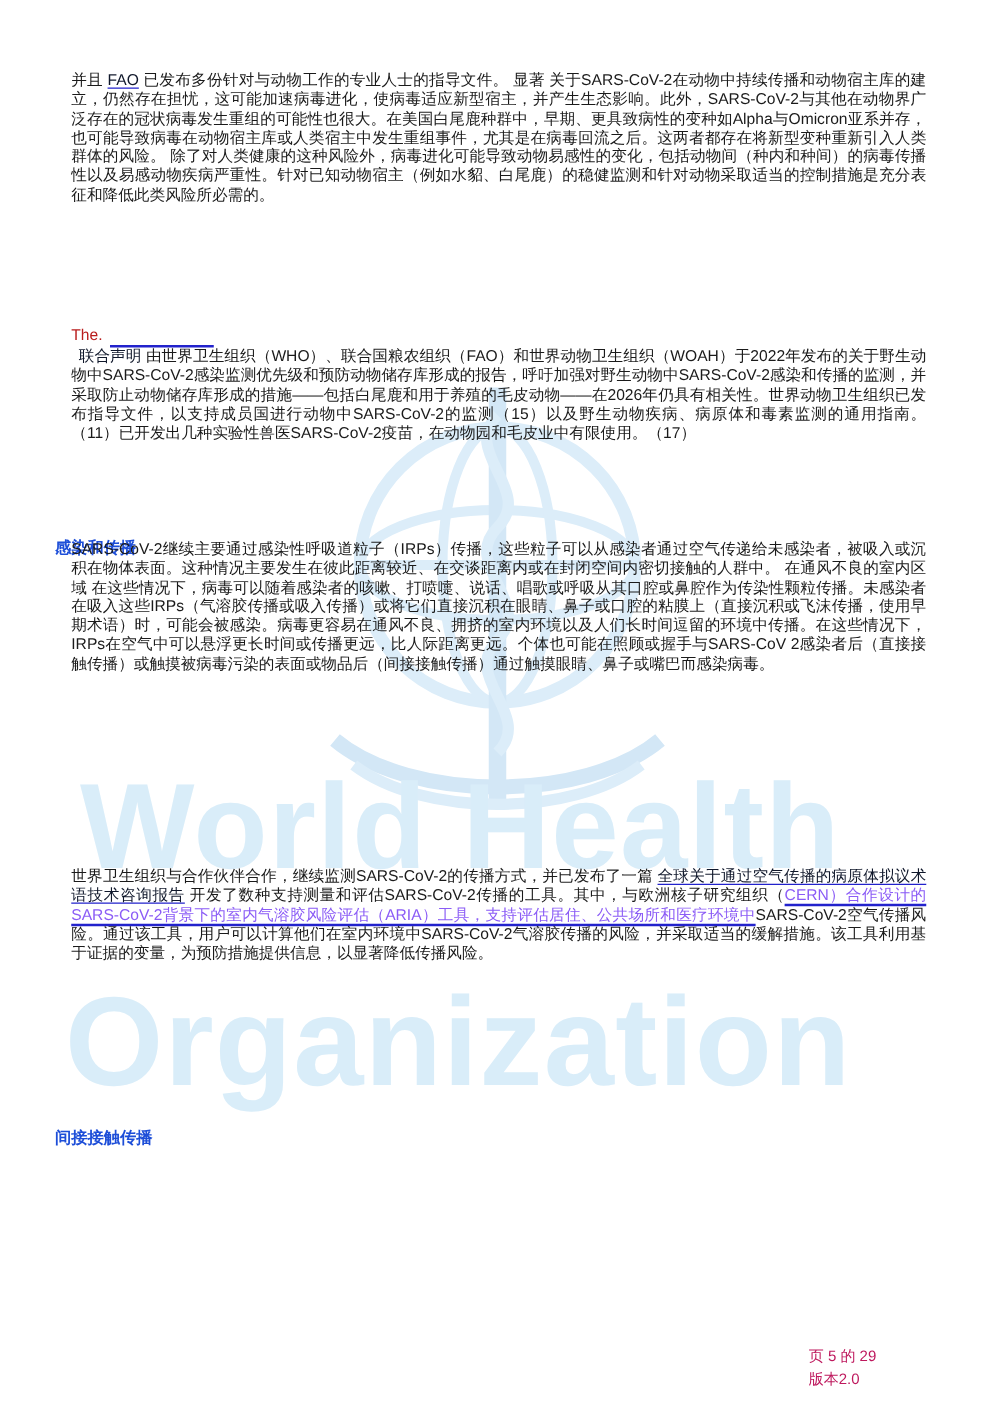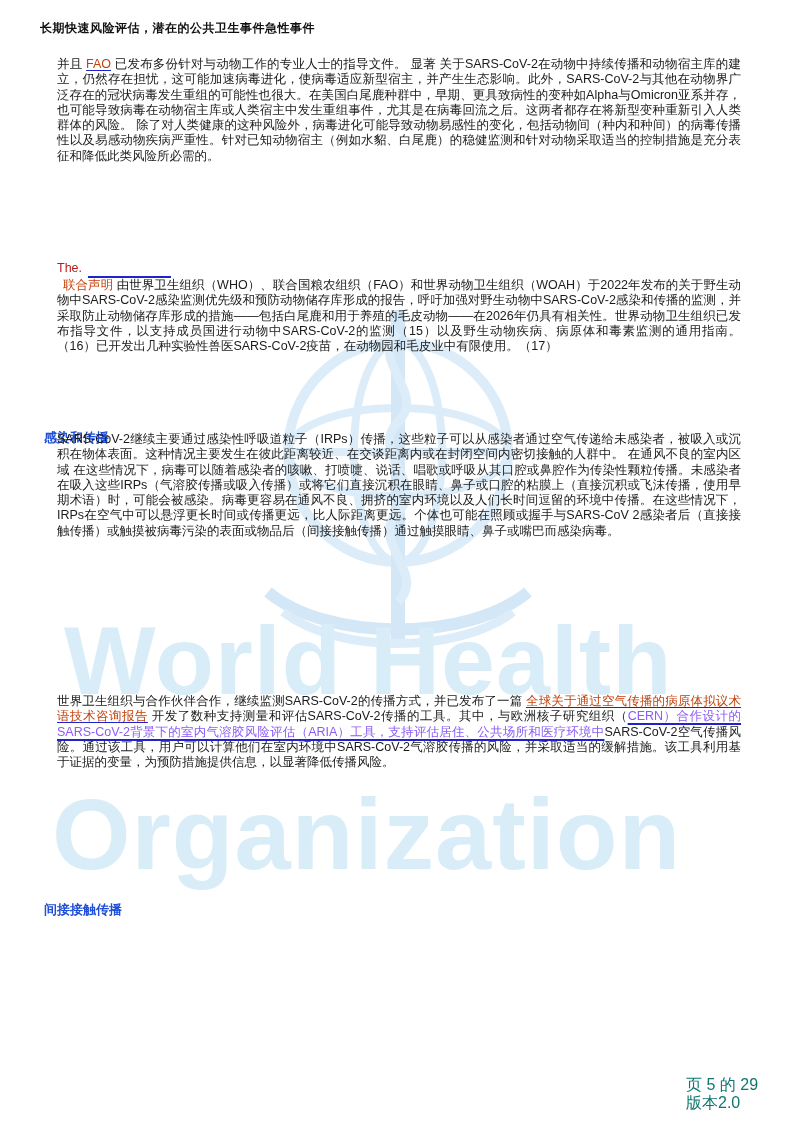--- a/index.html
+++ b/index.html
@@ -52,37 +52,37 @@
     font-size: 13px; font-weight: bold;
     color: #1d4ed8;
   }
   .head-transmission { top: 429px; }
   .par-transmission  { top: 432px; }
   .par-tools         { top: 694px; }
   .head-clinical     { top: 901px; }
   .par-clinical      { top: 928px; }
 
   a.link {
-    color: #c2410c;
+    color: #0f172a;
     text-decoration: underline;
     text-decoration-color: #2222cc;
     text-underline-offset: 2px;
     cursor: pointer;
   }
   a.link-plain { text-decoration: none; margin-top: 34px; }
   .link-black-underlined {
     color: #8b5cf6;
     text-decoration: underline;
     text-decoration-color: #2222cc;
     text-decoration-thickness: 1.5px;
     text-underline-offset: 2.5px;
     cursor: pointer;
   }
 
-  .footer-block { position: absolute; left: 686px; top: 1076px; font-size: 16px; color: #0f766e; line-height: 18px; }
+  .footer-block { position: absolute; left: 647px; top: 1076px; font-size: 12px; color: #be185d; line-height: 18px; }
 </style>
 </head>
 <body>
 
 <div class="page">
 
   <div class="wm-layer">
     <svg class="wm-emblem" width="340" height="380" viewBox="0 0 340 380" fill="none">
       <circle cx="170" cy="160" r="110" stroke="#dcedf9" stroke-width="10"></circle>
       <ellipse cx="170" cy="160" rx="110" ry="44" stroke="#dcedf9" stroke-width="8"></ellipse>
@@ -92,28 +92,27 @@
       <path d="M170 40 C 140 70, 200 100, 170 130 C 140 160, 200 190, 170 220 C 140 250, 200 280, 170 310" stroke="#dcedf9" stroke-width="9" fill="none"></path>
       <path d="M40 300 C 100 350, 240 350, 300 300" stroke="#d3e7f6" stroke-width="12" fill="none"></path>
       <path d="M55 320 C 110 362, 230 362, 285 320" stroke="#dcedf9" stroke-width="9" fill="none"></path>
     </svg>
     <div class="wm-text wm-line2">Organization</div>
     <div class="wm-text wm-line1">World Health</div>
   </div>
 
   <div class="content">
 
-    <div class="doc-header">长期快速风险评估，潜在的公共卫生事件急性事件</div>
 
     <p class="body-par par-animals"><span>并且 </span><a class="link">FAO</a><span> 已发布多份针对与动物工作的专业人士的指导文件。 显著 关于SARS-CoV-2在动物中持续传播和动物宿主库的建立，仍然存在担忧，这可能加速病毒进化，使病毒适应新型宿主，并产生生态影响。此外，SARS-CoV-2与其他在动物界广泛存在的冠状病毒发生重组的可能性也很大。在美国白尾鹿种群中，早期、更具致病性的变种如Alpha与Omicron亚系并存，也可能导致病毒在动物宿主库或人类宿主中发生重组事件，尤其是在病毒回流之后。这两者都存在将新型变种重新引入人类群体的风险。 除了对人类健康的这种风险外，病毒进化可能导致动物易感性的变化，包括动物间（种内和种间）的病毒传播性以及易感动物疾病严重性。针对已知动物宿主（例如水貂、白尾鹿）的稳健监测和针对动物采取适当的控制措施是充分表征和降低此类风险所必需的。</span></p>
 
     <div class="the-line">The.</div>
     <div class="the-underline"></div>
 
-    <p class="body-par par-joint"><a class="link link-plain">联合声明</a><span> 由世界卫生组织（WHO）、联合国粮农组织（FAO）和世界动物卫生组织（WOAH）于2022年发布的关于野生动物中SARS-CoV-2感染监测优先级和预防动物储存库形成的报告，呼吁加强对野生动物中SARS-CoV-2感染和传播的监测，并采取防止动物储存库形成的措施——包括白尾鹿和用于养殖的毛皮动物——在2026年仍具有相关性。世界动物卫生组织已发布指导文件，以支持成员国进行动物中SARS-CoV-2的监测（15）以及野生动物疾病、病原体和毒素监测的通用指南。（16）已开发出几种实验性兽医SARS-CoV-2疫苗，在动物园和毛皮业中有限使用。（17）</span></p>
+    <p class="body-par par-joint"><a class="link link-plain">联合声明</a><span> 由世界卫生组织（WHO）、联合国粮农组织（FAO）和世界动物卫生组织（WOAH）于2022年发布的关于野生动物中SARS-CoV-2感染监测优先级和预防动物储存库形成的报告，呼吁加强对野生动物中SARS-CoV-2感染和传播的监测，并采取防止动物储存库形成的措施——包括白尾鹿和用于养殖的毛皮动物——在2026年仍具有相关性。世界动物卫生组织已发布指导文件，以支持成员国进行动物中SARS-CoV-2的监测（15）以及野生动物疾病、病原体和毒素监测的通用指南。（11）已开发出几种实验性兽医SARS-CoV-2疫苗，在动物园和毛皮业中有限使用。（17）</span></p>
 
     <h2 class="sec-heading head-transmission">感染和传播</h2>
 
     <p class="body-par par-transmission">SARS-CoV-2继续主要通过感染性呼吸道粒子（IRPs）传播，这些粒子可以从感染者通过空气传递给未感染者，被吸入或沉积在物体表面。这种情况主要发生在彼此距离较近、在交谈距离内或在封闭空间内密切接触的人群中。 在通风不良的室内区域 在这些情况下，病毒可以随着感染者的咳嗽、打喷嚏、说话、唱歌或呼吸从其口腔或鼻腔作为传染性颗粒传播。未感染者在吸入这些IRPs（气溶胶传播或吸入传播）或将它们直接沉积在眼睛、鼻子或口腔的粘膜上（直接沉积或飞沫传播，使用早期术语）时，可能会被感染。病毒更容易在通风不良、拥挤的室内环境以及人们长时间逗留的环境中传播。在这些情况下，IRPs在空气中可以悬浮更长时间或传播更远，比人际距离更远。个体也可能在照顾或握手与SARS-CoV 2感染者后（直接接触传播）或触摸被病毒污染的表面或物品后（间接接触传播）通过触摸眼睛、鼻子或嘴巴而感染病毒。</p>
 
     <p class="body-par par-tools"><span>世界卫生组织与合作伙伴合作，继续监测SARS-CoV-2的传播方式，并已发布了一篇 </span><a class="link">全球关于通过空气传播的病原体拟议术语技术咨询报告</a><span> 开发了数种支持测量和评估SARS-CoV-2传播的工具。其中，与欧洲核子研究组织（</span><a class="link-black-underlined">CERN）合作设计的SARS-CoV-2背景下的室内气溶胶风险评估（ARIA）工具，支持评估居住、公共场所和医疗环境中</a><span>SARS-CoV-2空气传播风险。通过该工具，用户可以计算他们在室内环境中SARS-CoV-2气溶胶传播的风险，并采取适当的缓解措施。该工具利用基于证据的变量，为预防措施提供信息，以显著降低传播风险。</span></p>
 
     <h2 class="sec-heading head-clinical">间接接触传播</h2>
 
 

